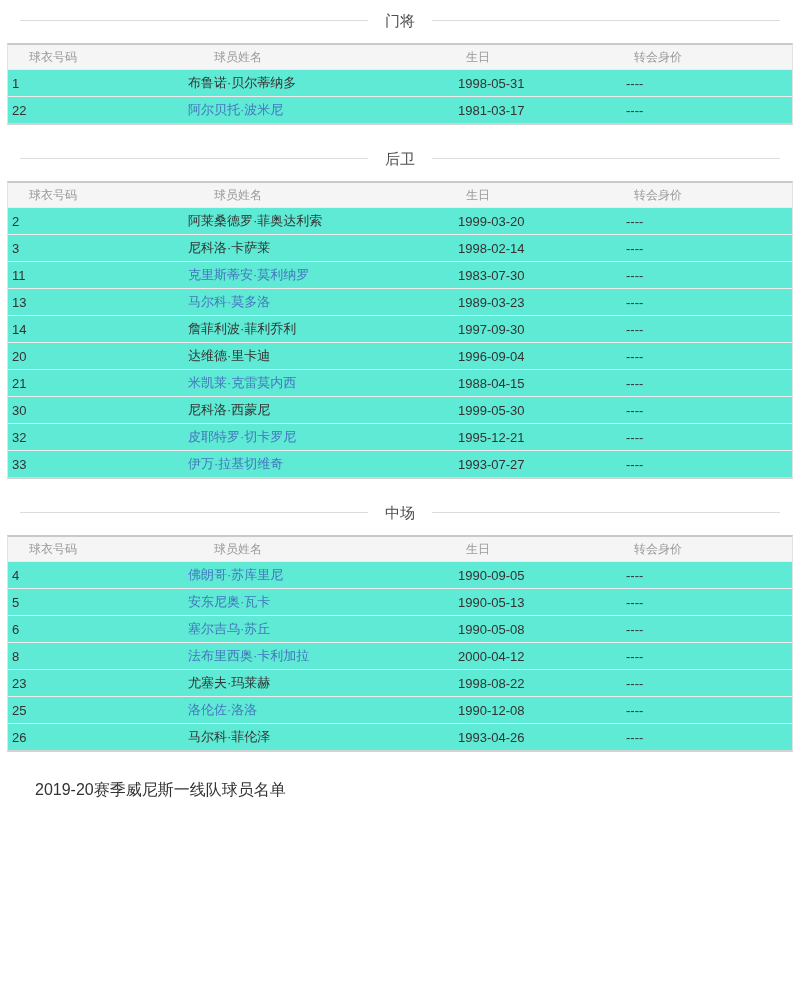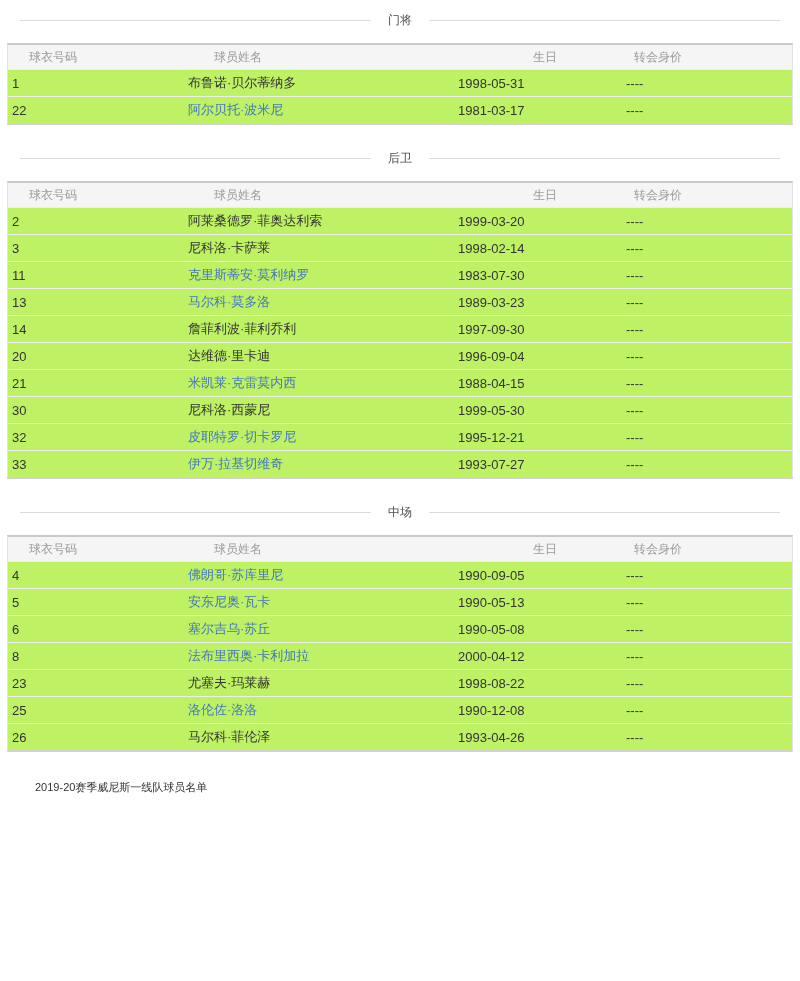--- a/index.html
+++ b/index.html
@@ -33,55 +33,55 @@
     margin:23px 13px 12px;
   }
   #sections-root section:first-child .module-title{margin-top:0;}
   .title-line{
     flex:1;
     height:1px;
     background:var(--divider);
   }
   .title-text{
     margin:0 17px;
-    font-size:12px;
+    font-size:15px;
     font-weight:400;
     line-height:21px;
     color:var(--title-text);
     white-space:nowrap;
   }
   table{
     width:100%;
     border-collapse:separate;
     border-spacing:0;
     table-layout:fixed;
     border-top:2px solid var(--border-top);
     border-bottom:2px solid var(--border-bottom);
     border-left:1px solid var(--border-side);
     border-right:1px solid var(--border-side);
-    background:#bef264;
+    background:#5eead4;
   }
   col.c1{width:180px;}
   col.c2{width:270px;}
   col.c3{width:166px;}
   col.c4{width:auto;}
   th{
     background:var(--header-bg);
     color:var(--header-text);
     font-weight:400;
     font-size:12px;
     text-align:left;
     height:24px;
     padding:0;
     white-space:nowrap;
     overflow:hidden;
   }
   th:nth-child(1){padding-left:21px;}
   th:nth-child(2){padding-left:26px;}
-  th:nth-child(3){padding-left:8px;text-align:center;}
+  th:nth-child(3){padding-left:8px;}
   th:nth-child(4){padding-left:10px;}
   td{
     font-size:13px;
     color:var(--text);
     height:27px;
     padding:0;
     border-top:1px solid var(--row-line);
     white-space:nowrap;
     overflow:hidden;
     vertical-align:middle;
@@ -90,21 +90,21 @@
   td:nth-child(2){padding-left:0;}
   td:nth-child(3){padding-left:0;}
   td:nth-child(4){padding-left:2px;}
   a.player-link{
     color:var(--link);
     text-decoration:none;
     cursor:pointer;
   }
   .caption{
     margin:28px 0 0 28px;
-    font-size:11px;
+    font-size:16px;
     color:var(--text);
   }
 </style>
 </head>
 <body>
 
 <div class="page">
   <div id="sections-root">
       <section>
         <div class="module-title">

